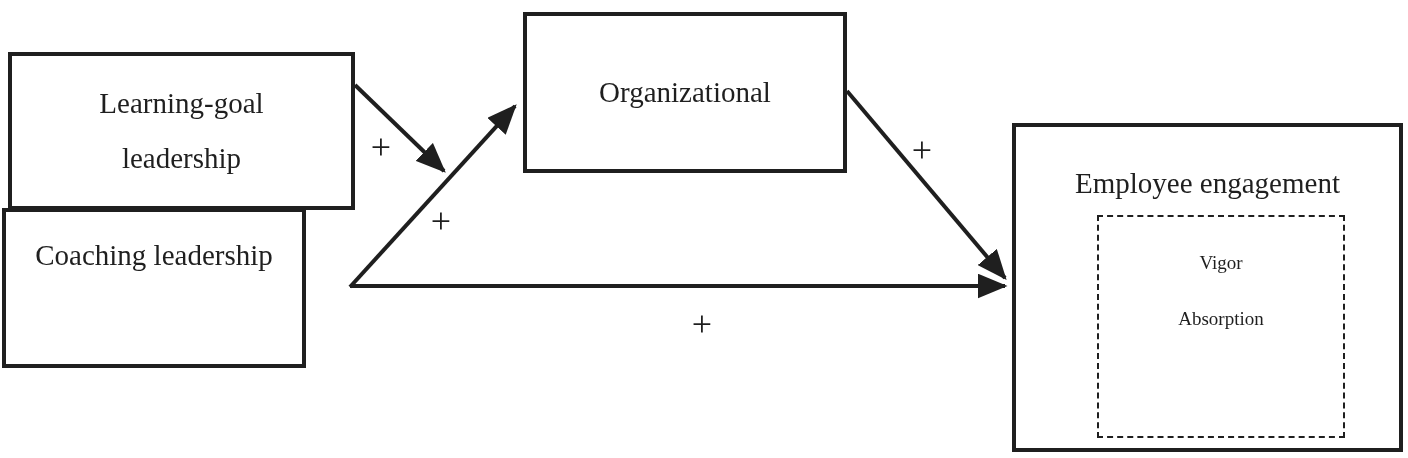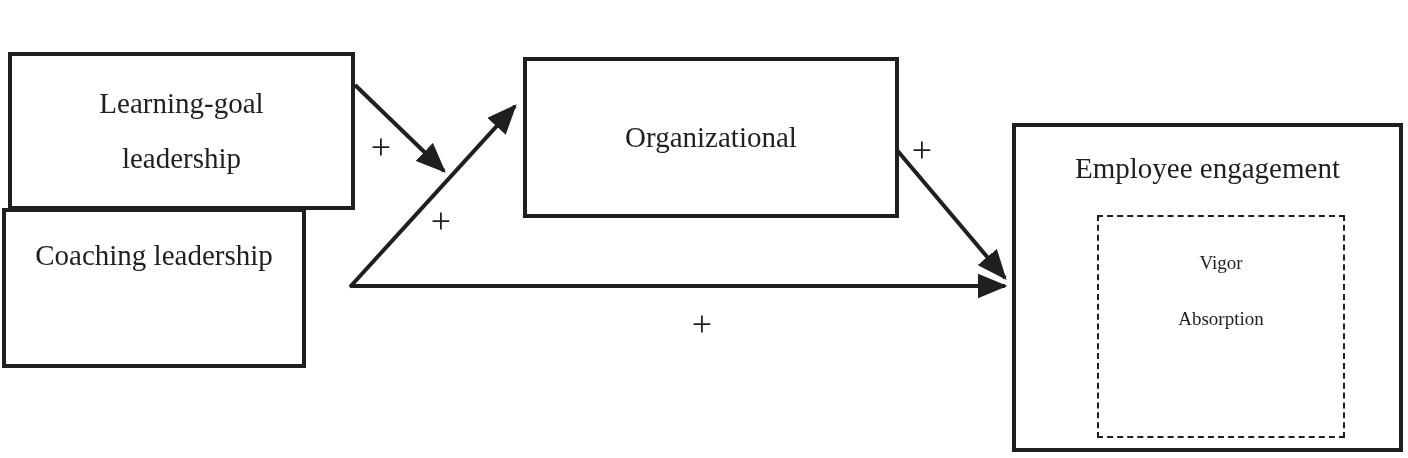--- a/index.html
+++ b/index.html
@@ -28,22 +28,22 @@
     line-height: 55px;
     color: var(--ink);
   }
   .node.centered {
     display: flex;
     flex-direction: column;
     justify-content: center;
   }
   .box-learning   { left: 8px;    top: 5px;   width: 347px; height: 158px; margin-top: 47px; }
   .box-coaching   { left: 2px;    top: 208px; width: 304px; height: 160px; padding-top: 16px; }
-  .box-esteem     { left: 523px;  top: 12px;  width: 376px; height: 161px; margin-top: 45px; }
-  .box-engagement { left: 1012px; top: 123px; width: 391px; height: 329px; padding-top: 14px; }
+  .box-esteem     { left: 523px;  top: 12px;  width: 324px; height: 161px; }
+  .box-engagement { left: 1012px; top: 123px; width: 391px; height: 329px; padding-top: 29px; }
   .dashed-box {
     position: absolute;
     left: 81px; top: 88px;
     width: 248px; height: 223px;
     border: 2px dashed var(--ink);
     padding-top: 18px;
     font-size: 19px;
     line-height: 56px;
     text-align: center;
   }

